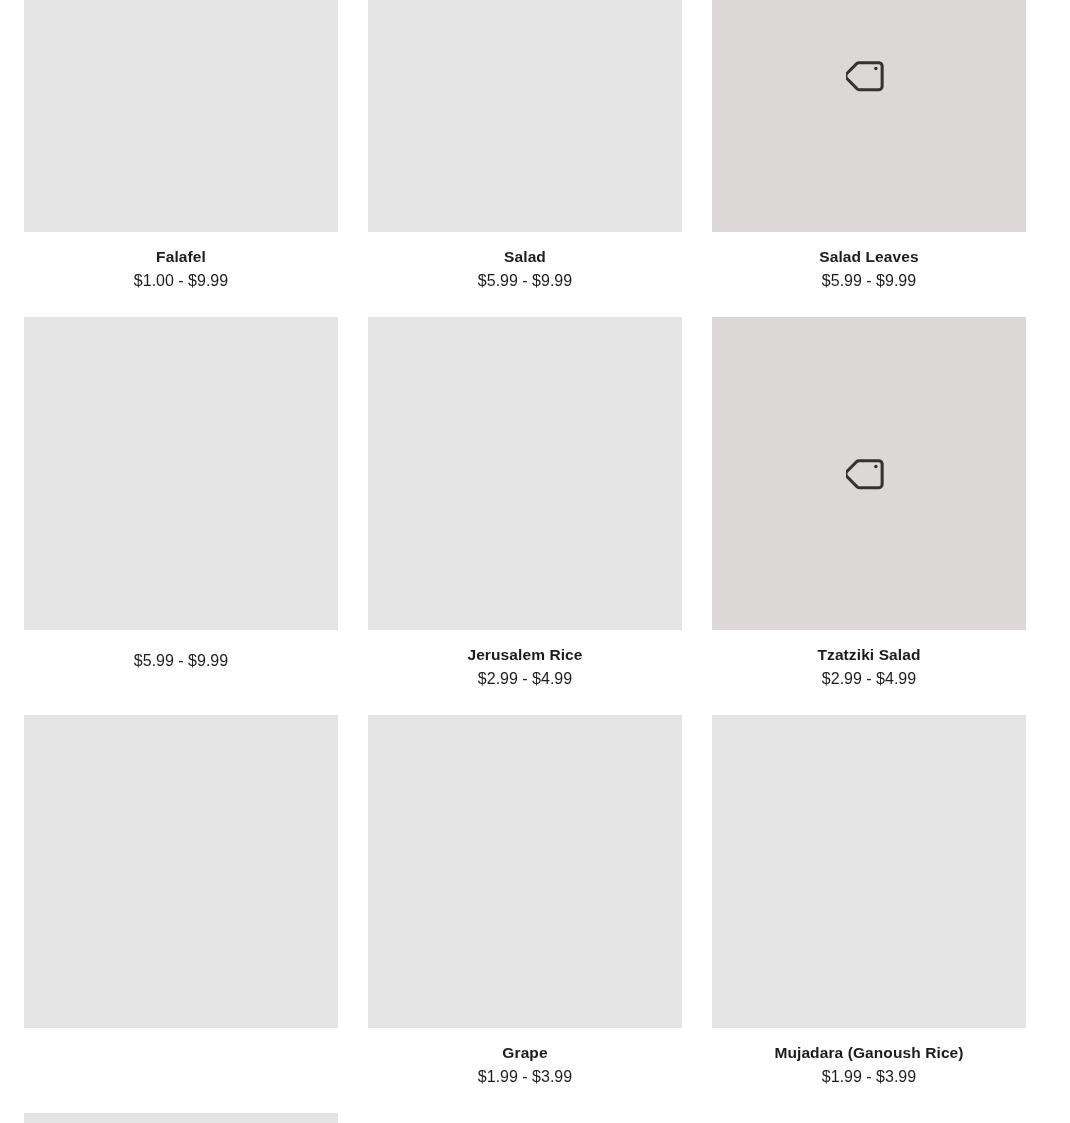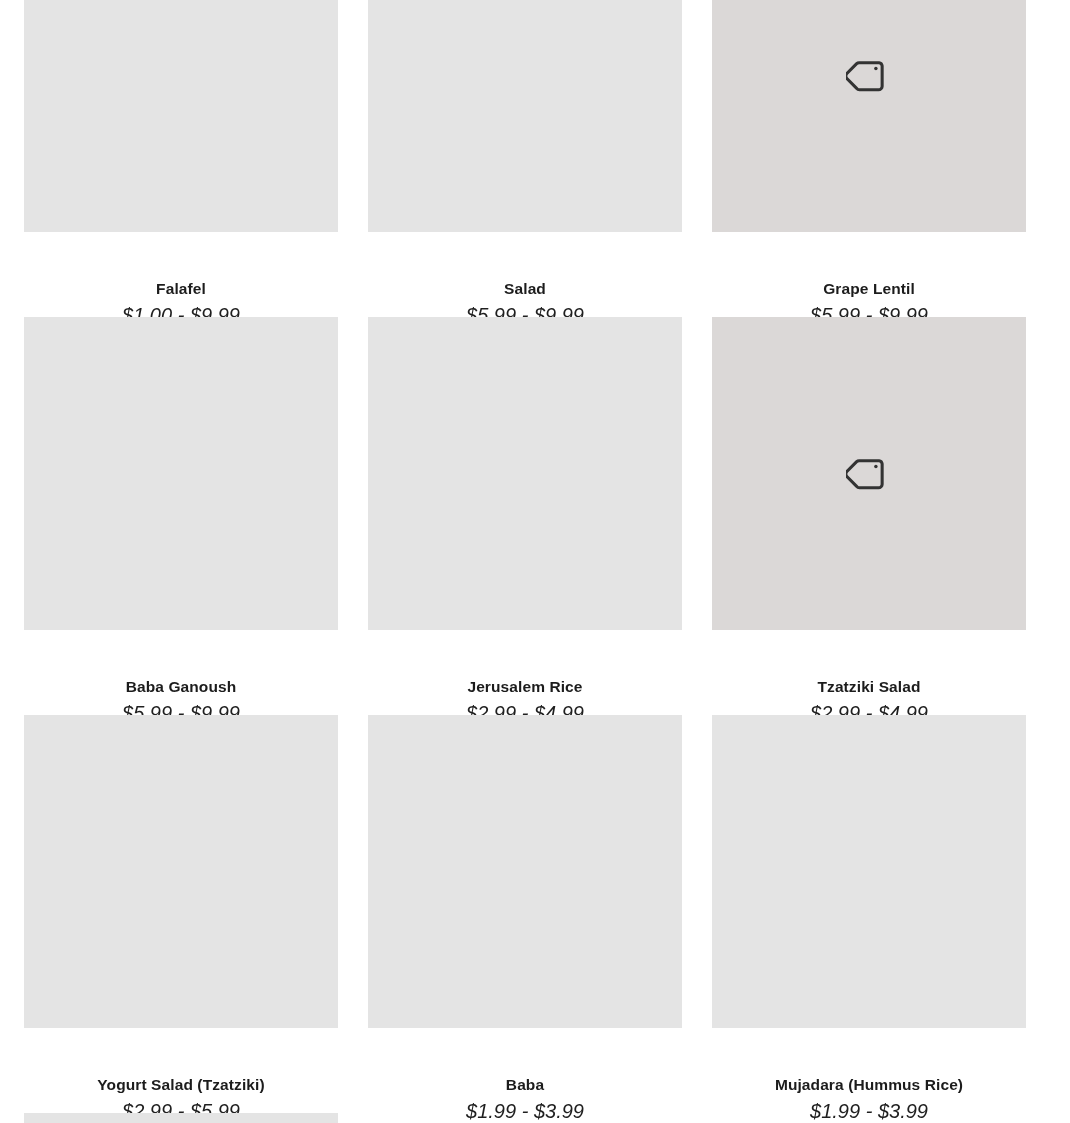--- a/index.html
+++ b/index.html
@@ -47,36 +47,34 @@
     justify-content: center;
   }
   .thumb.placeholder svg {
     width: 46px;
     height: 46px;
     display: block;
   }
 
   .caption {
     padding-top: 16px;
-    margin-top: 32px;
   }
 
   .title {
     font-size: 15.5px;
     font-weight: 700;
     color: #1c1c1c;
     line-height: 1.15;
     letter-spacing: 0.1px;
     margin: 0;
     white-space: nowrap;
   }
 
   .price {
-    font-size: 20px;
-    font-style: italic;
+    font-size: 16px;
     color: #1f1f1f;
     line-height: 1.15;
     margin: 6px 0 0 0;
     white-space: nowrap;
   }
 
   
   .card { height: 390px; }
 </style>
 </head>
@@ -101,29 +99,28 @@
   </div>
 
   <div class="card">
     <div class="thumb placeholder">
       <svg viewBox="0 0 24 24" fill="none" stroke="#333333" stroke-width="1.6" stroke-linecap="round" stroke-linejoin="round">
         <path d="M20.6 13.1 13.1 20.6a1.9 1.9 0 0 1-2.7 0l-7-7A1.9 1.9 0 0 1 2.9 12V4.8A1.9 1.9 0 0 1 4.8 2.9H12a1.9 1.9 0 0 1 1.3.6l7.3 7.3a1.9 1.9 0 0 1 0 2.3z" transform="rotate(-45 12 12)"></path>
         <circle cx="15.6" cy="8.1" r="0.9" fill="#333333" stroke="none"></circle>
       </svg>
     </div>
     <div class="caption">
-      <div class="title">Grape Lentil</div>
+      <div class="title">Salad Leaves</div>
       <div class="price">$5.99 - $9.99</div>
     </div>
   </div>
 
   <div class="card">
     <div class="thumb"></div>
     <div class="caption">
-      <div class="title">Baba Ganoush</div>
       <div class="price">$5.99 - $9.99</div>
     </div>
   </div>
 
   <div class="card">
     <div class="thumb"></div>
     <div class="caption">
       <div class="title">Jerusalem Rice</div>
       <div class="price">$2.99 - $4.99</div>
     </div>
@@ -137,38 +134,34 @@
       </svg>
     </div>
     <div class="caption">
       <div class="title">Tzatziki Salad</div>
       <div class="price">$2.99 - $4.99</div>
     </div>
   </div>
 
   <div class="card">
     <div class="thumb"></div>
-    <div class="caption">
-      <div class="title">Yogurt Salad (Tzatziki)</div>
-      <div class="price">$2.99 - $5.99</div>
-    </div>
   </div>
 
   <div class="card">
     <div class="thumb"></div>
     <div class="caption">
-      <div class="title">Baba</div>
+      <div class="title">Grape</div>
       <div class="price">$1.99 - $3.99</div>
     </div>
   </div>
 
   <div class="card">
     <div class="thumb"></div>
     <div class="caption">
-      <div class="title">Mujadara (Hummus Rice)</div>
+      <div class="title">Mujadara (Ganoush Rice)</div>
       <div class="price">$1.99 - $3.99</div>
     </div>
   </div>
 
   <div class="card">
     <div class="thumb"></div>
 
   </div>
 
 </div>

